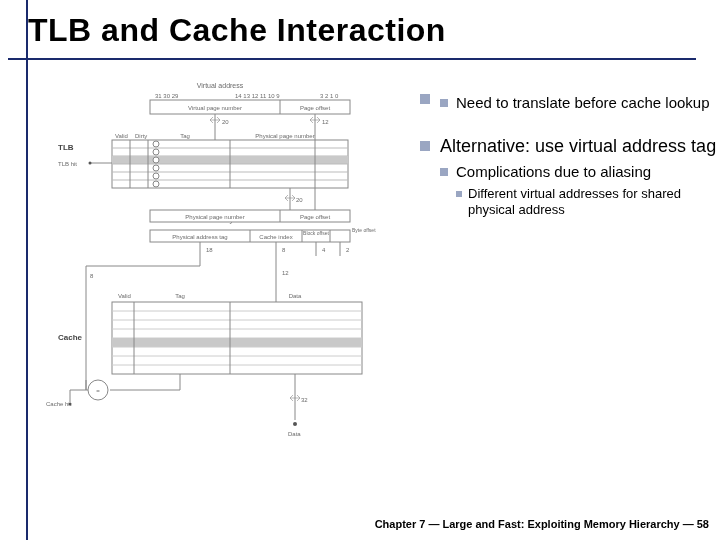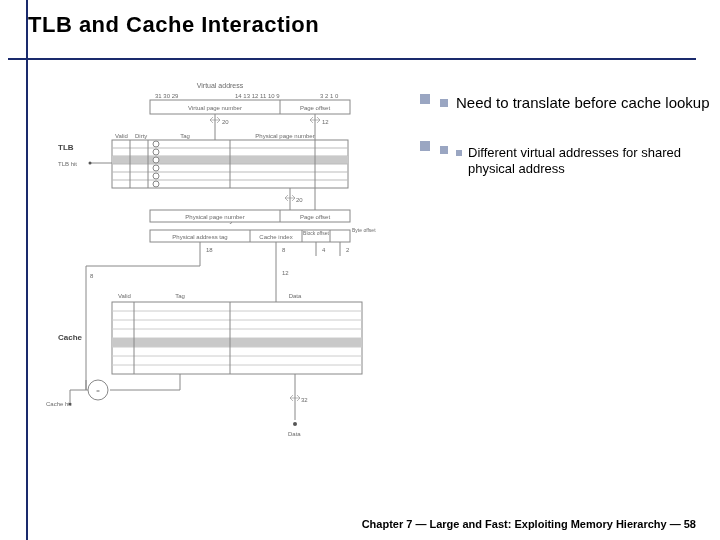--- a/index.html
+++ b/index.html
@@ -8,21 +8,21 @@
     height: 540px;
     background: #fff;
     font-family: Arial, Helvetica, sans-serif;
     position: relative;
     overflow: hidden;
   }
   .title-bar {
     padding: 12px 0 0 28px;
   }
   .title {
-    font-size: 22px;
+    font-size: 32px;
     font-weight: bold;
     color: #000;
     letter-spacing: 0.5px;
   }
   .rule-wrap {
     position: absolute;
     top: 58px;
     left: 0;
     right: 0;
   }
@@ -72,21 +72,21 @@
   .sq2 { flex: 0 0 8px; width: 8px; height: 8px; background: #9aa6c2; margin-top: 5px; }
   .sq3 { flex: 0 0 6px; width: 6px; height: 6px; background: #9aa6c2; margin-top: 5px; }
   .b2 { font-size: 15px; margin: 6px 0 12px 0; }
   .b2 > li { display: flex; gap: 8px; margin-bottom: 6px; }
   .b3 { font-size: 13px; margin: 4px 0 0 0; }
   .b3 > li { display: flex; gap: 6px; }
   .li-text { flex: 1; }
   .footer {
     position: absolute;
     bottom: 10px;
-    right: 24px;
+    right: 11px;
     font-size: 11px;
     font-weight: bold;
     color: #000;
   }
   
   .d-sm { font: 7px Arial; fill: #6b6b6b; }
   .d-xs { font: 6px Arial; fill: #6b6b6b; }
   .d-md { font: 8px Arial; fill: #6b6b6b; }
   .d-bold { font: bold 8px Arial; fill: #444; }
 </style>
@@ -240,24 +240,26 @@
             <li>
               <span class="sq2"></span>
               <span class="li-text">Need to translate before cache lookup</span>
             </li>
           </ul>
         </div>
       </li>
       <li>
         <span class="sq"></span>
         <div class="li-text">
+          <span>Alternative: use virtual address tag</span>
           <ul class="b2">
             <li>
               <span class="sq2"></span>
               <div class="li-text">
+                <span>Complications due to aliasing</span>
                 <ul class="b3">
                   <li>
                     <span class="sq3"></span>
                     <span class="li-text">Different virtual addresses for shared physical address</span>
                   </li>
                 </ul>
               </div>
             </li>
           </ul>
         </div>

